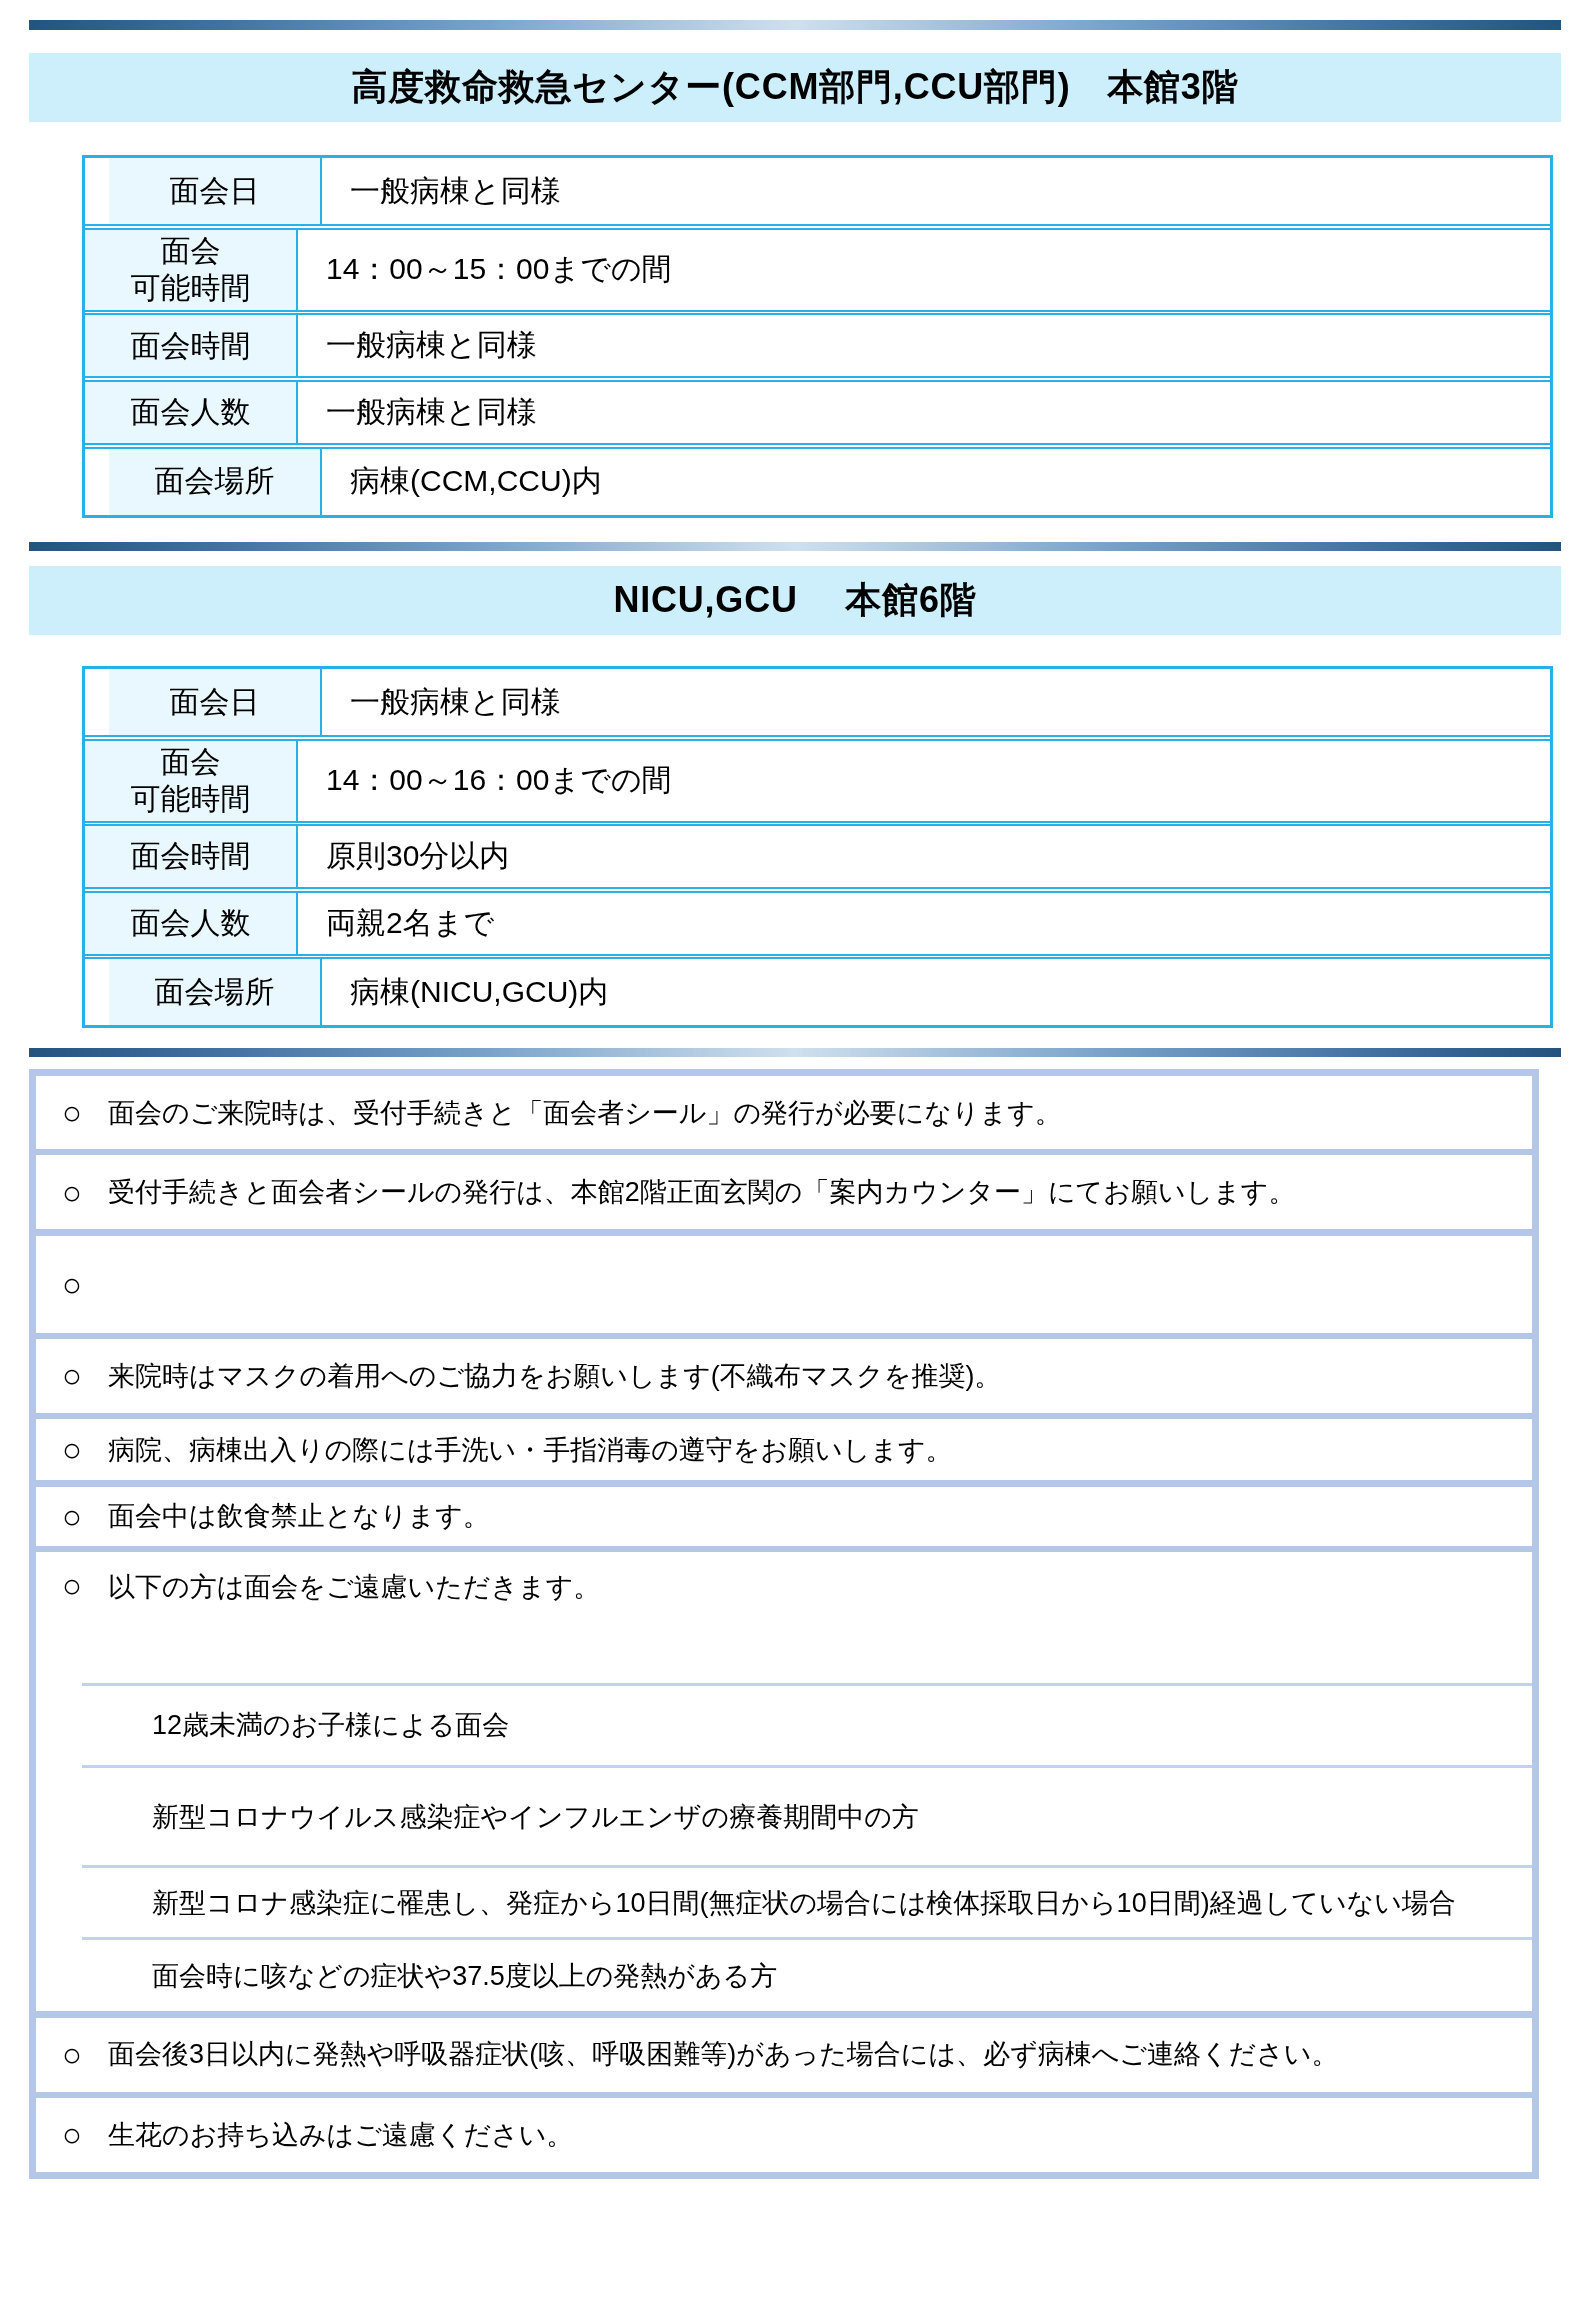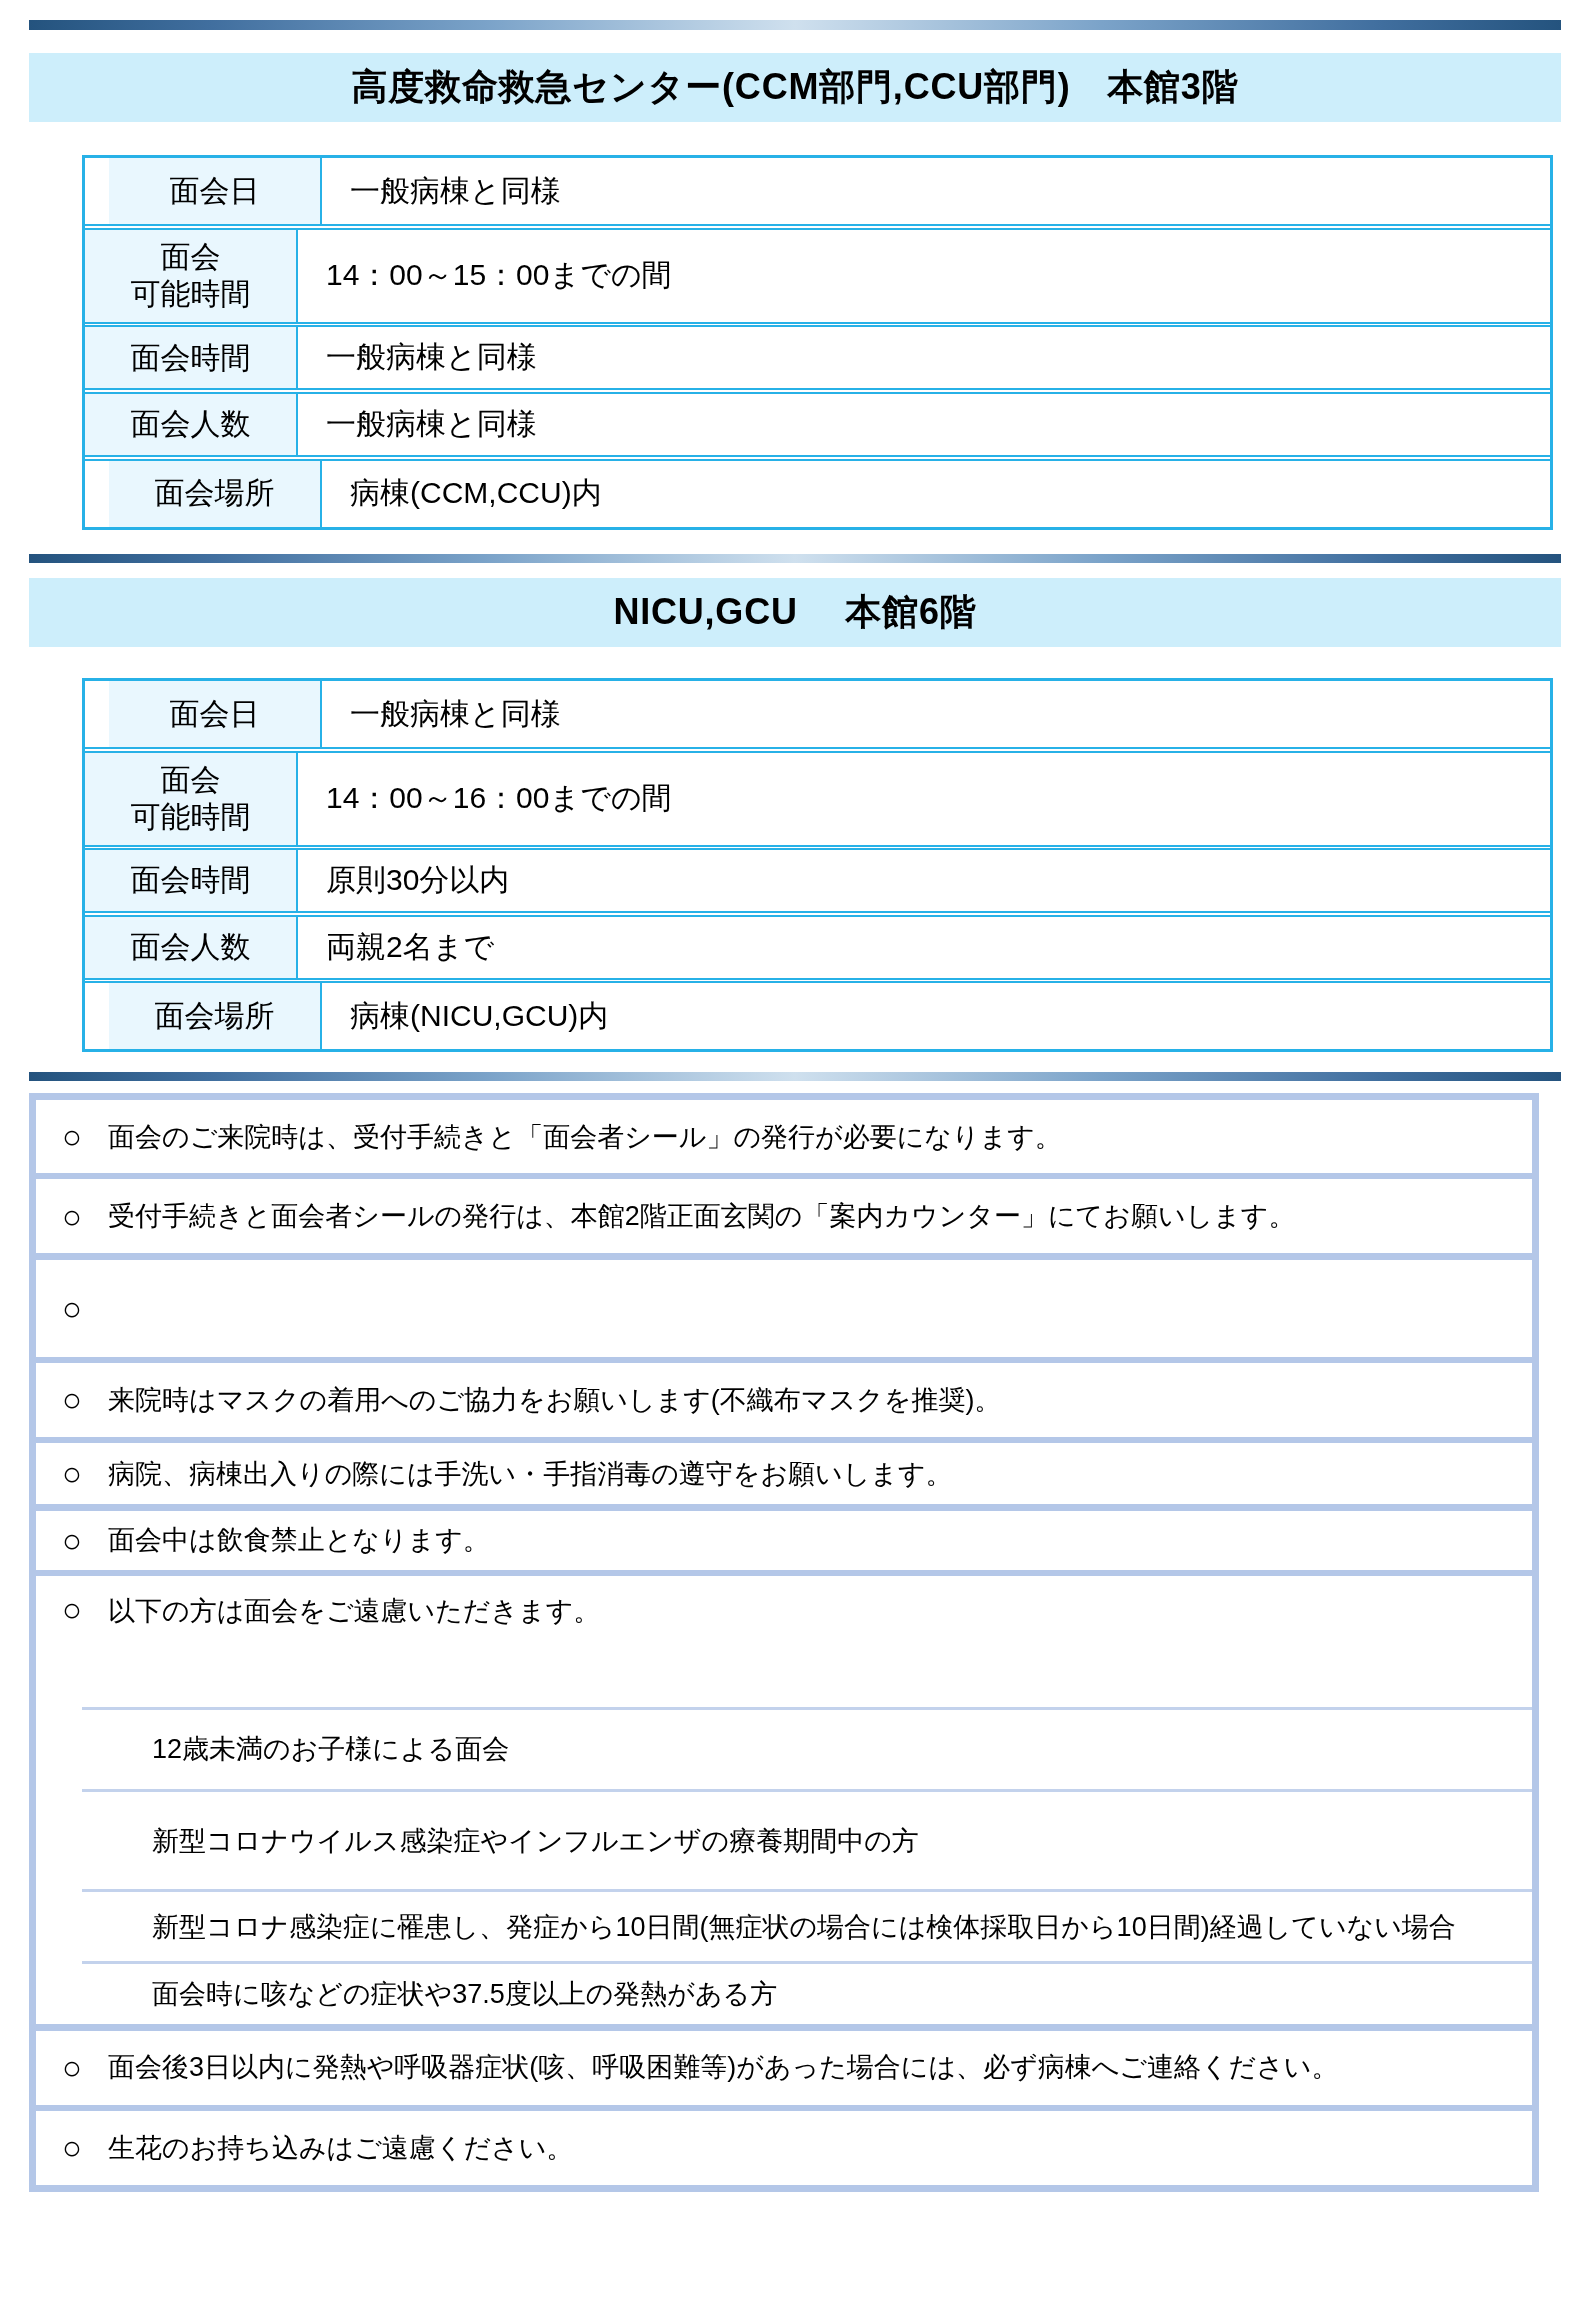--- a/index.html
+++ b/index.html
@@ -43,21 +43,21 @@
     width:213px; min-width:213px; box-sizing:border-box;
     background:#e9f7fe; border-right:2.3px solid #27b1e7;
     display:flex; align-items:center; justify-content:center;
     text-align:center; font-size:30px; line-height:1.22; white-space:pre-line;
   }
   .vrow .val {
     flex:1; display:flex; align-items:center;
     padding-left:28px; font-size:30px;
   }
   .tsep { height:1.6px; background:#ffffff; border-top:2.3px solid #27b1e7; border-bottom:2.3px solid #27b1e7; }
-  .rh1 { height:66px;margin-left:24px; } .rh2 { height:92px;border-radius:17px; } .rh3 { height:61px; }
+  .rh1 { height:66px;margin-left:24px; } .rh2 { height:80px;border-radius:17px; } .rh3 { height:61px; }
 
   
   .notice-header {
     margin-top:31px; height:64px; box-sizing:border-box;
     background:#dce3f3;
     border:3.9px solid #92acd8; border-bottom-width:7px;
     display:flex; align-items:center; justify-content:center;
     font-size:34px; font-weight:600; letter-spacing:1.6px;
   }
 
@@ -74,21 +74,21 @@
   .nrow .ntext { font-size:27px; line-height:1.34; white-space:pre-line; padding-right:12.5px; }
   .nsep { height:6.3px; background:#b4c7e8; }
   .nsep-thin { height:3.1px; background:#c3d2ec; margin-left:46px; }
   .nsub {
     display:flex; align-items:center;
     padding-left:116px; font-size:27px;
   }
   .nh1 { height:73px; } .nh2 { height:74px; } .nh3 { height:97px; }
   .nh4 { height:74px; } .nh5 { height:61px; } .nh6 { height:59px; }
   .nh7 { height:114px; align-items:flex-start; padding-top:17px; }
-  .sh1 { height:79px; } .sh2 { height:97px;border-radius:32px; } .sh3 { height:69px; } .sh4 { height:60px; }
+  .sh1 { height:79px; } .sh2 { height:97px;border-radius:32px; } .sh3 { height:69px; } .sh4 { height:71px; }
   .nh8 { height:74px; } .nh9 { height:74px; }
 </style>
 </head>
 <body>
 
 <div class="content">
 
   <div id="bar1" class="hr-bar"></div>
 
   <div id="band1" class="title-band">

